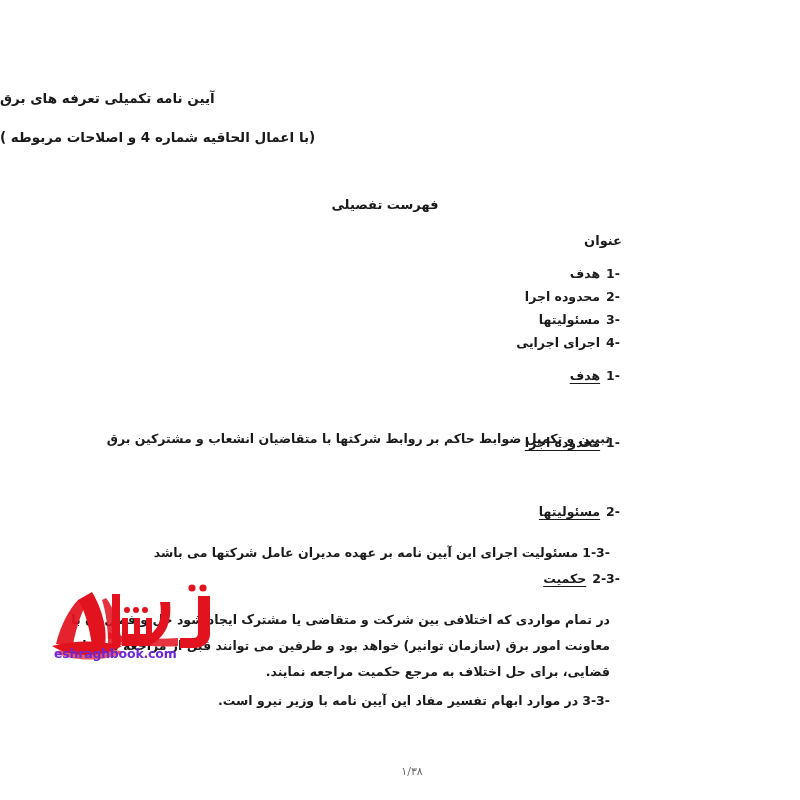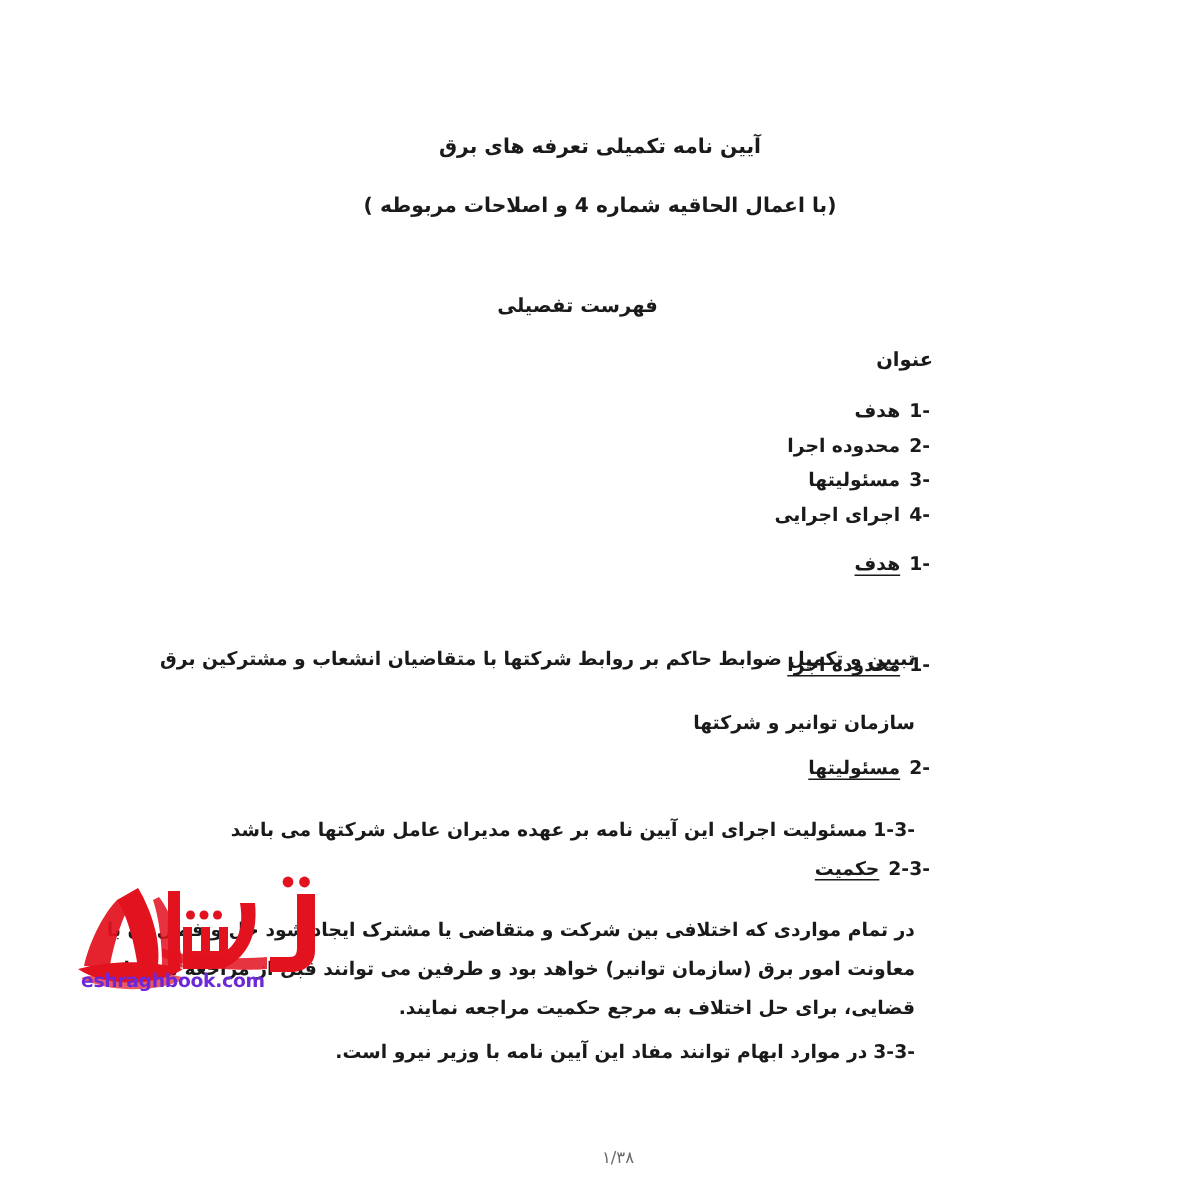--- a/index.html
+++ b/index.html
@@ -18,21 +18,21 @@
     position: relative;
     width: 800px;
     height: 800px;
     background: #ffffff;
   }
 
   
   .doc-title {
     position: absolute;
     width: 100%;
-    text-align: center;
+    text-align: left;
     font-weight: bold;
     font-size: 13.5px;
     letter-spacing: 0.2px;
     direction: rtl;
   }
   .title-line1 { top: 90px; }
   .title-line2 { top: 129px; }
 
   .section-label {
     position: absolute;
@@ -204,23 +204,20 @@
   <div class="sec-head s1-head">
     <span class="num">1-</span><span class="txt">هدف</span>
   </div>
   <div class="para s1-body">
     <span>تبیین و تکمیل ضوابط حاکم بر روابط شرکتها با متقاضیان انشعاب و مشترکین برق</span>
   </div>
 
   <div class="sec-head s2-head">
     <span class="num">1-</span><span class="txt">محدوده اجرا</span>
   </div>
-  <div class="para s2-body">
-    <span>سازمان توانیر و شرکتها</span>
-  </div>
 
   <div class="sec-head s3-head">
     <span class="num">2-</span><span class="txt">مسئولیتها</span>
   </div>
   <div class="para s3-body">
     <span class="num">1-3-</span><span>مسئولیت اجرای این آیین نامه بر عهده مدیران عامل شرکتها می باشد</span>
   </div>
 
   <div class="sec-head s4-head">
     <span class="num">2-3-</span><span class="txt">حکمیت</span>
@@ -231,21 +228,21 @@
     </span>
     <span class="line justify">
       <span>معاونت امور برق (سازمان توانیر) خواهد بود و طرفین می توانند قبل از مراجعه به مراجع</span>
     </span>
     <span class="line">
       <span>قضایی، برای حل اختلاف به مرجع حکمیت مراجعه نمایند.</span>
     </span>
   </div>
 
   <div class="para s5-body">
-    <span class="num">3-3-</span><span>در موارد ابهام توانند مفاد این آیین نامه با وزیر نیرو است.</span>
+    <span class="num">3-3-</span><span>در موارد ابهام تفسیر مفاد این آیین نامه با وزیر نیرو است.</span>
   </div>
 
   <div class="watermark">
     <svg width="195" height="95" viewBox="0 0 195 95" xmlns="http://www.w3.org/2000/svg">
 
       <g>
         <path d="M44 14 C44 14 52 26 56 44 C58 54 58 62 57 67 L44 67 C42 54 38 34 30 22 Z" fill="#e2121f"></path>
         <path d="M30 22 C22 30 12 48 8 66 L25 67 C28 50 34 32 41 21 Z" fill="#e2121f" opacity="0.93"></path>
         <path d="M58 20 C66 30 72 48 74 67 L60 67 C60 50 58 34 54 22 Z" fill="#e2121f" opacity="0.86"></path>
 

